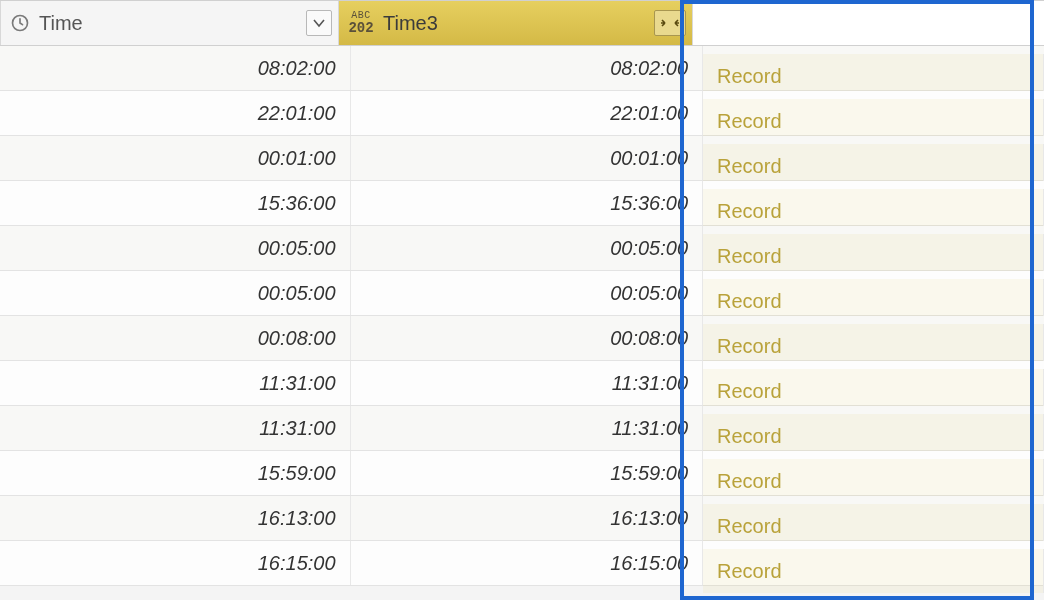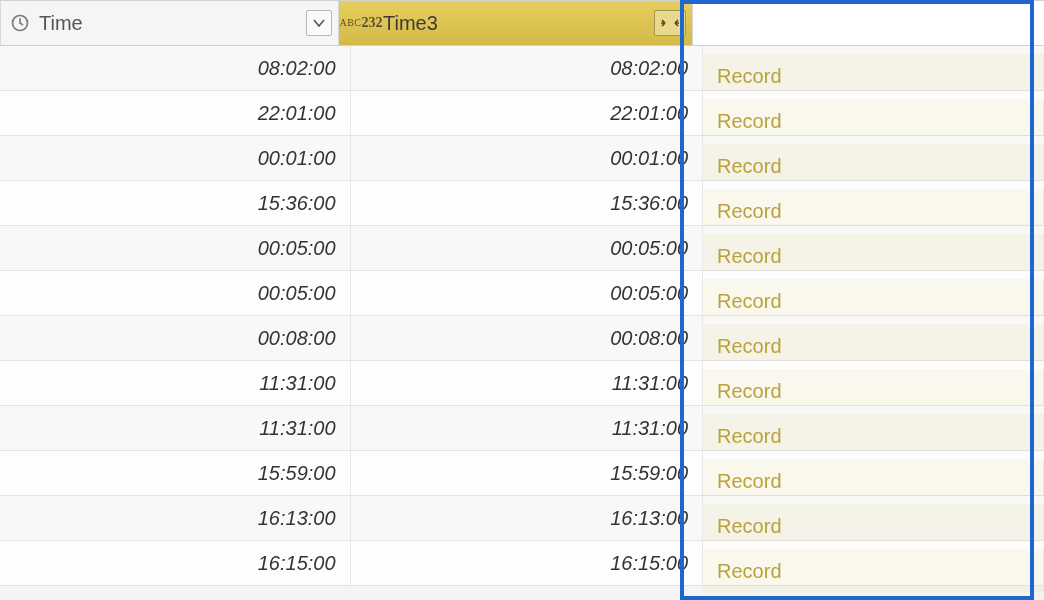--- a/index.html
+++ b/index.html
@@ -45,22 +45,22 @@
     .type-icon {
       width: 22px; height: 22px;
       display: inline-flex;
       align-items: center;
       justify-content: center;
     }
     .type-icon.time svg circle { stroke:#7a7a7a; }
     .type-icon.time svg path { stroke:#7a7a7a; }
     .type-icon.abc123 {
       width: 28px;
-      flex-direction: row;
-      font-family: Liberation Serif, serif;
+      flex-direction: column;
+      font-family: Liberation Mono, monospace;
       line-height: 1;
       align-items: center;
     }
     .abc-txt { font-size: 10px; color:#5a503a; letter-spacing:0.5px; }
     .n123-txt{ font-size: 14px; color:#5a503a; font-weight:600; }
     .dropdown-btn {
       width: 26px; height: 26px;
       border: 1px solid #b8b8b8;
       background: #fafafa;
       display: flex;
@@ -147,21 +147,21 @@
         <svg width="12" height="10" viewBox="0 0 12 10">
               <path d="M1 2l5 6 5-6" fill="none" stroke="#555" stroke-width="1.6"></path>
             </svg>
       </span>
     </div>
 
 
     <div class="header-cell col-time3 selected-col">
       <span class="type-icon abc123">
         <span class="abc-txt">ABC</span>
-        <span class="n123-txt">232</span>
+        <span class="n123-txt">202</span>
       </span>
       <span class="header-label">Time3</span>
       <span class="expand-btn">
         <svg width="20" height="14" viewBox="0 0 20 14">
           <path d="M5 7l-3 3M5 7l-3-3M5 7H1" stroke="#5a4a10" stroke-width="1.6" fill="none"></path>
           <path d="M15 7l3 3M15 7l3-3M15 7h4" stroke="#5a4a10" stroke-width="1.6" fill="none"></path>
         </svg>
       </span>
     </div>
 

